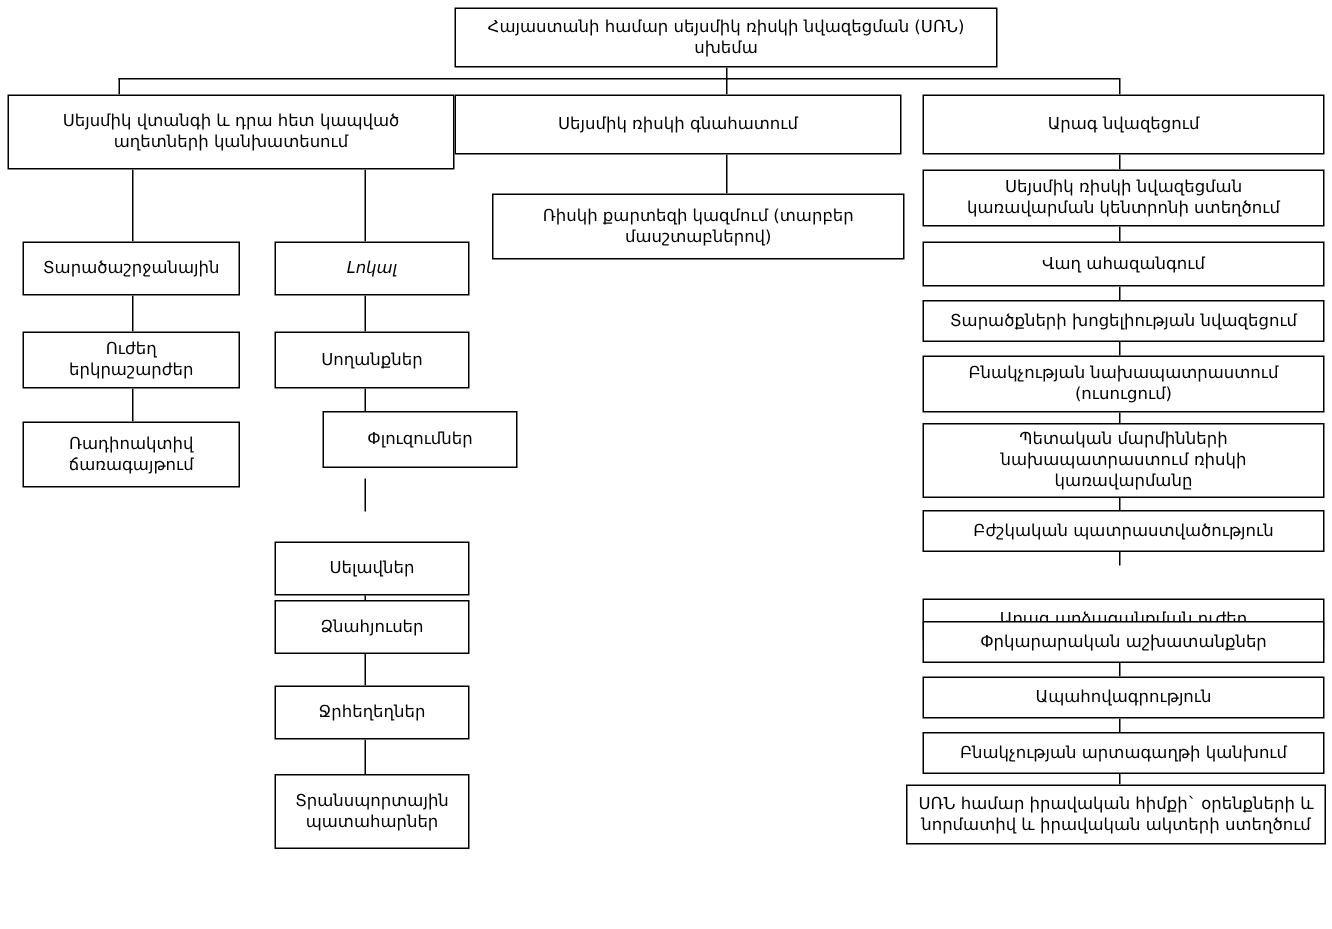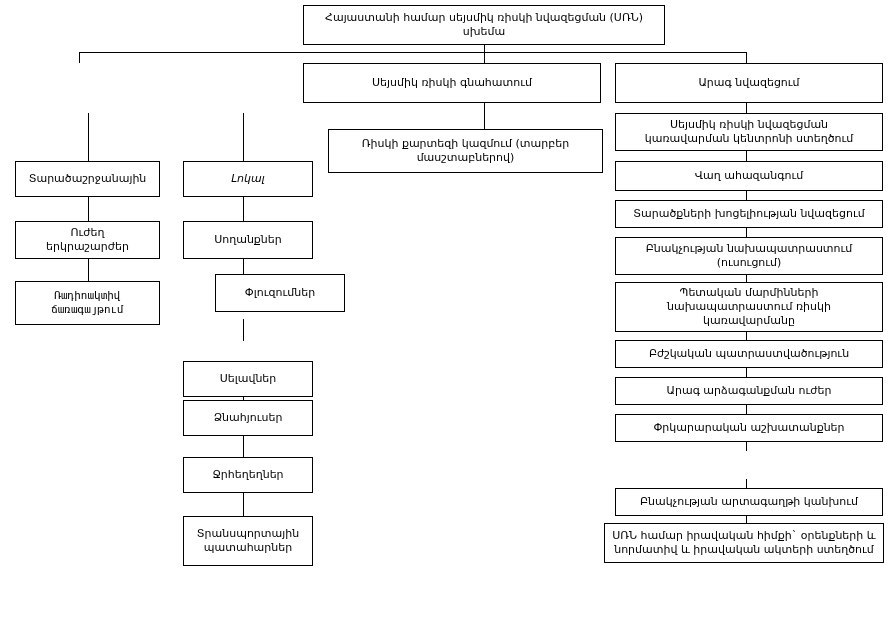--- a/index.html
+++ b/index.html
@@ -46,30 +46,32 @@
 սխեմա</div>
 
   <div class="vline" style="left:484px;top:45px;height:8px;"></div>
 
   <div class="hline" style="left:79px;top:52px;width:667px;"></div>
 
   <div class="vline" style="left:79px;top:52px;height:11px;"></div>
   <div class="vline" style="left:484px;top:52px;height:11px;"></div>
   <div class="vline" style="left:746px;top:52px;height:11px;"></div>
 
+  <div class="box" style="left:5px;top:63px;width:298px;height:50px;">Սեյսմիկ վտանգի և դրա հետ կապված
+աղետների կանխատեսում</div>
 
   <div class="vline" style="left:88px;top:113px;height:48px;"></div>
   <div class="vline" style="left:243px;top:113px;height:48px;"></div>
 
   <div class="box" style="left:15px;top:161px;width:145px;height:36px;">Տարածաշրջանային</div>
   <div class="vline" style="left:88px;top:197px;height:24px;"></div>
   <div class="box" style="left:15px;top:221px;width:145px;height:38px;">Ուժեղ
 երկրաշարժեր</div>
   <div class="vline" style="left:88px;top:259px;height:22px;"></div>
-  <div class="box" style="left:15px;top:281px;width:145px;height:44px;font-family:Liberation Mono, monospace;">Ռադիոակտիվ
+  <div class="box" style="left:15px;top:281px;width:145px;height:44px;">Ռադիոակտիվ
 ճառագայթում</div>
 
   <div class="box" style="left:183px;top:161px;width:130px;height:36px;font-style:italic;">Լոկալ</div>
   <div class="vline" style="left:243px;top:197px;height:24px;"></div>
   <div class="box" style="left:183px;top:221px;width:130px;height:38px;">Սողանքներ</div>
   <div class="vline" style="left:243px;top:259px;height:22px;"></div>
   <div class="box" style="left:183px;top:274px;width:130px;height:38px;margin-left:32px;">Փլուզումներ</div>
   <div class="vline" style="left:243px;top:319px;height:22px;"></div>
   <div class="box" style="left:183px;top:361px;width:130px;height:36px;">Սելավներ</div>
   <div class="vline" style="left:243px;top:377px;height:23px;"></div>
@@ -103,26 +105,27 @@
   <div class="vline" style="left:746px;top:275px;height:7px;"></div>
 
   <div class="box" style="left:615px;top:282px;width:268px;height:50px;">Պետական մարմինների
 նախապատրաստում ռիսկի
 կառավարմանը</div>
   <div class="vline" style="left:746px;top:332px;height:8px;"></div>
 
   <div class="box" style="left:615px;top:340px;width:268px;height:28px;">Բժշկական պատրաստվածություն</div>
   <div class="vline" style="left:746px;top:368px;height:9px;"></div>
 
-  <div class="box" style="left:615px;top:377px;width:268px;height:28px;text-align:center;">Արագ արձագանքման ուժեր</div>
+  <div class="box" style="left:615px;top:399px;width:268px;height:28px;text-align:center;">Արագ արձագանքման ուժեր</div>
   <div class="vline" style="left:746px;top:405px;height:9px;"></div>
 
   <div class="box" style="left:615px;top:414px;width:268px;height:28px;">Փրկարարական աշխատանքներ</div>
   <div class="vline" style="left:746px;top:442px;height:9px;"></div>
 
+  <div class="box" style="left:615px;top:451px;width:268px;height:28px;">Ապահովագրություն</div>
   <div class="vline" style="left:746px;top:479px;height:9px;"></div>
 
   <div class="box" style="left:615px;top:488px;width:268px;height:28px;">Բնակչության արտագաղթի կանխում</div>
   <div class="vline" style="left:746px;top:516px;height:7px;"></div>
 
   <div class="box" style="left:604px;top:523px;width:280px;height:40px;">ՍՌՆ համար իրավական հիմքի` օրենքների և
 նորմատիվ և իրավական ակտերի ստեղծում</div>
 
 </div>
 

